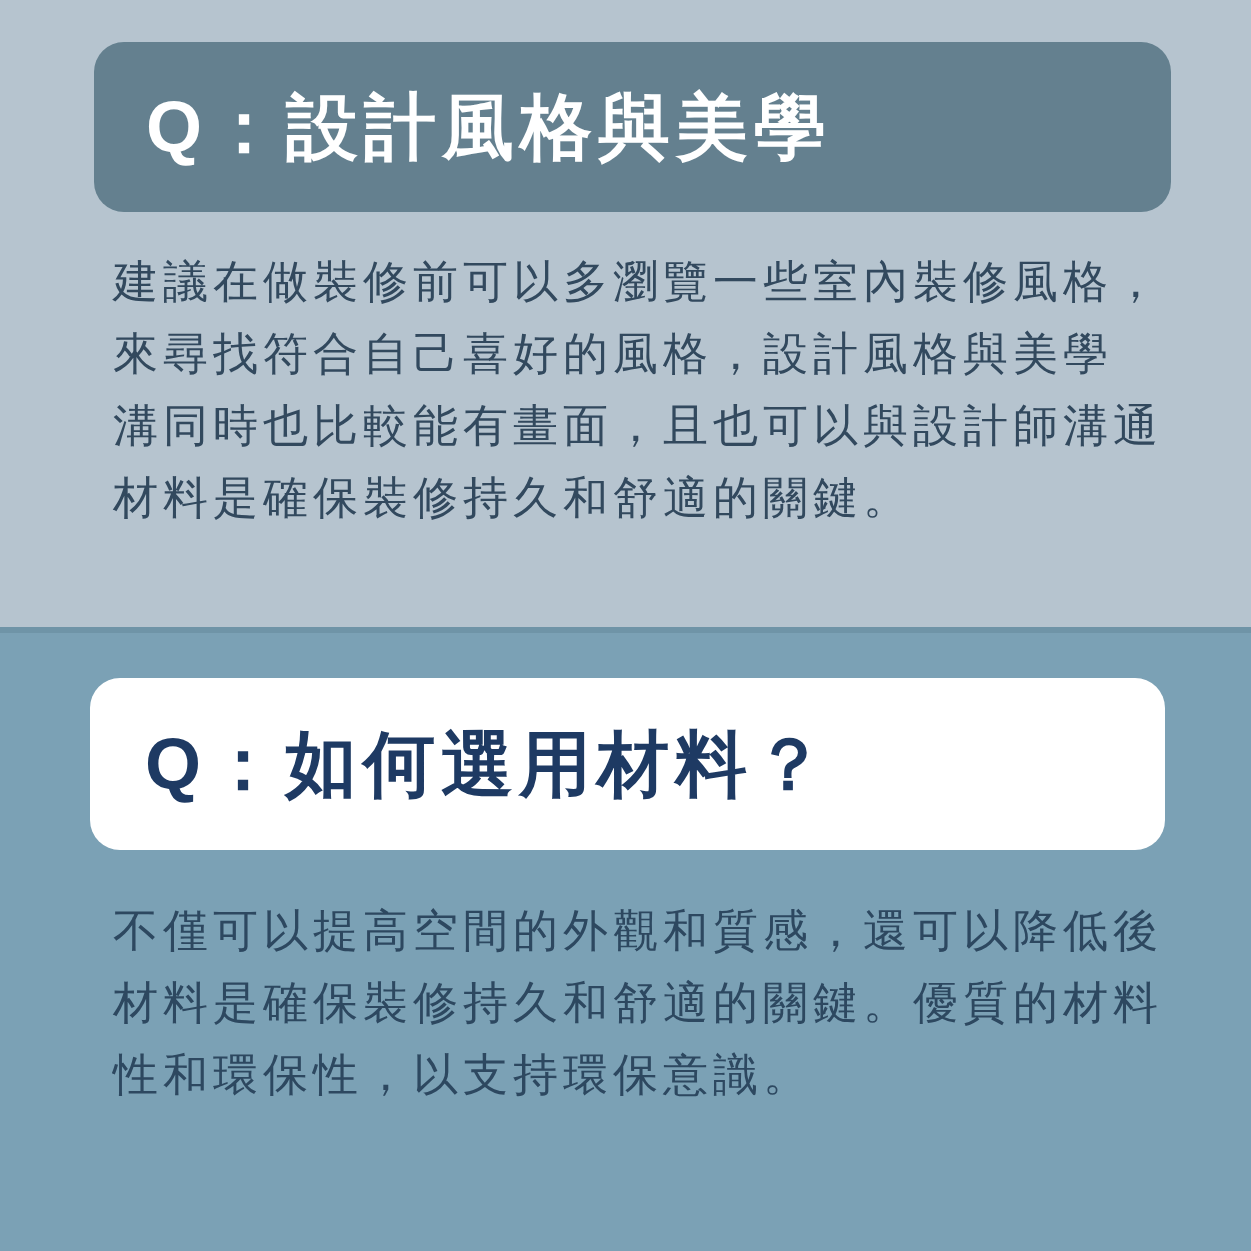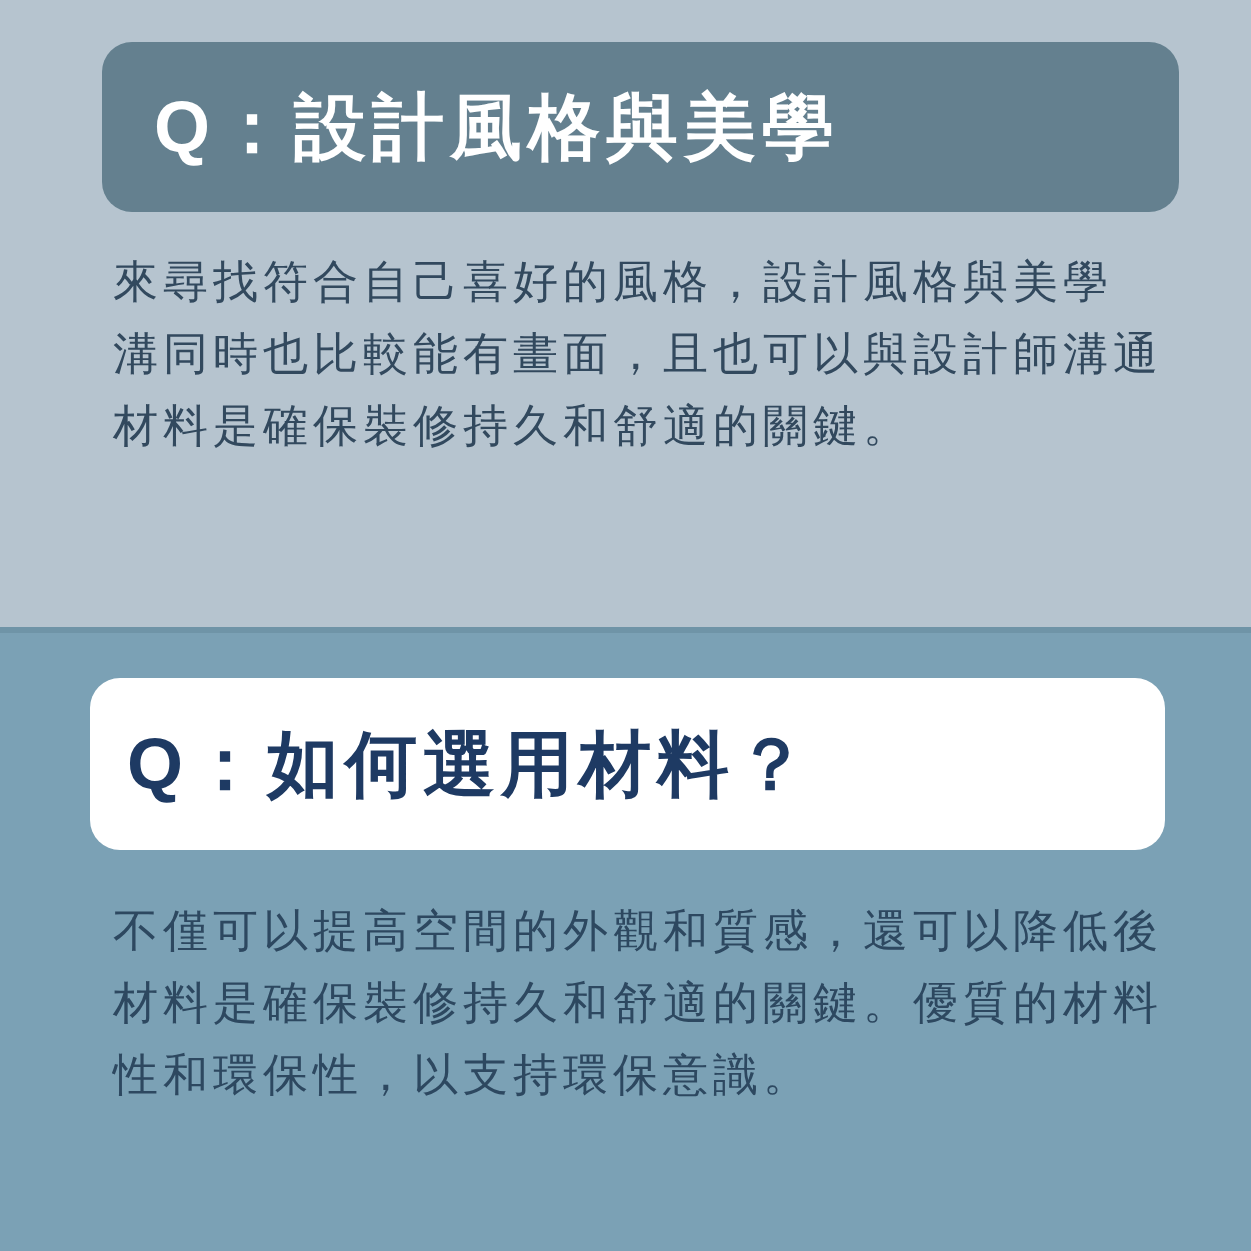--- a/index.html
+++ b/index.html
@@ -19,21 +19,21 @@
   }
   
   .section-top {
     position: relative;
     width: 100%;
     height: 627px;
     background: #b6c4cf;
   }
   .q-card-dark {
     position: absolute;
-    left: 102px;
+    left: 94px;
     top: 42px;
     width: 1077px;
     height: 170px;
     background: #64808f;
     border-radius: 30px;
     display: flex;
     align-items: center;
     padding-left: 52px;
     box-sizing: border-box;
   }
@@ -67,21 +67,21 @@
   .q-card-white {
     position: absolute;
     left: 90px;
     top: 45px;
     width: 1075px;
     height: 172px;
     background: #ffffff;
     border-radius: 30px;
     display: flex;
     align-items: center;
-    padding-left: 37px;
+    padding-left: 55px;
     box-sizing: border-box;
   }
   .q-title-dark {
     color: #1e3a63;
     font-size: 72px;
     font-weight: 800;
     letter-spacing: 6px;
     white-space: nowrap;
     line-height: 1;
   }
@@ -99,20 +99,21 @@
 </head>
 <body>
 
 <div class="page">
 
   <section class="section-top">
     <div class="q-card-dark">
       <span class="q-title-light">Q：設計風格與美學</span>
     </div>
     <div class="answer-top">
+      <div>建議在做裝修前可以多瀏覽一些室內裝修風格，</div>
       <div>來尋找符合自己喜好的風格，設計風格與美學</div>
       <div>溝同時也比較能有畫面，且也可以與設計師溝通</div>
       <div>材料是確保裝修持久和舒適的關鍵。</div>
     </div>
   </section>
 
   <section class="section-bottom">
     <div class="q-card-white">
       <span class="q-title-dark">Q：如何選用材料？</span>
     </div>

